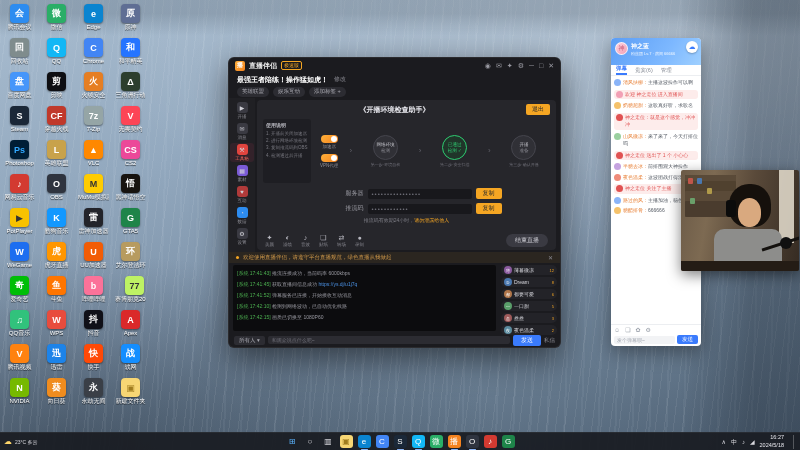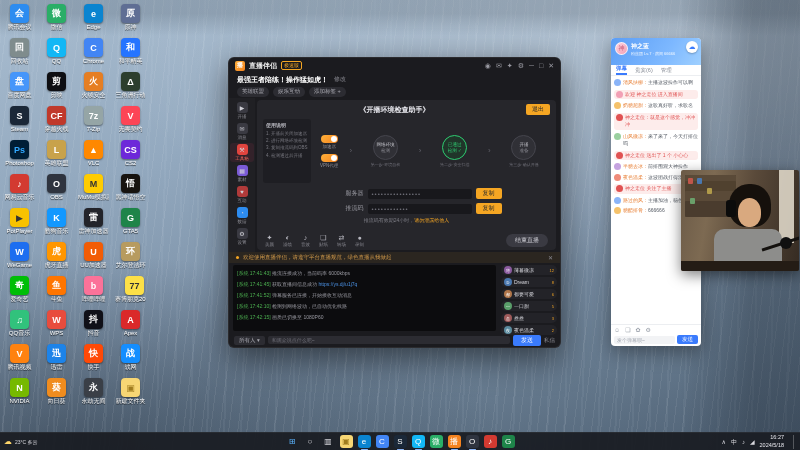--- a/index.html
+++ b/index.html
@@ -344,37 +344,37 @@
       </div>
       <div class="desk-icon">
         <div class="desk-icon-img" style="background: rgb(44, 62, 46);">Δ</div>
         <div class="desk-icon-label">三角洲行动</div>
       </div>
       <div class="desk-icon">
         <div class="desk-icon-img" style="background: rgb(253, 69, 86);">V</div>
         <div class="desk-icon-label">无畏契约</div>
       </div>
       <div class="desk-icon">
-        <div class="desk-icon-img" style="background: #6d28d9;">CS</div>
+        <div class="desk-icon-img" style="background: #ec4899;">CS</div>
         <div class="desk-icon-label">CS2</div>
       </div>
       <div class="desk-icon">
         <div class="desk-icon-img" style="background: rgb(23, 19, 15);">悟</div>
         <div class="desk-icon-label">黑神话悟空</div>
       </div>
       <div class="desk-icon">
         <div class="desk-icon-img" style="background: rgb(30, 132, 73);">G</div>
         <div class="desk-icon-label">GTA5</div>
       </div>
       <div class="desk-icon">
         <div class="desk-icon-img" style="background: rgb(183, 155, 95);">环</div>
         <div class="desk-icon-label">艾尔登法环</div>
       </div>
       <div class="desk-icon">
-        <div class="desk-icon-img" style="background: #fde047; color: rgb(51, 51, 51); margin-left: 8px;">77</div>
+        <div class="desk-icon-img" style="background: #bef264; color: rgb(51, 51, 51); margin-left: 8px;">77</div>
         <div class="desk-icon-label">赛博朋克2077</div>
       </div>
       <div class="desk-icon">
         <div class="desk-icon-img" style="background: rgb(218, 41, 42);">A</div>
         <div class="desk-icon-label">Apex</div>
       </div>
       <div class="desk-icon">
         <div class="desk-icon-img" style="background: rgb(20, 142, 255);">战</div>
         <div class="desk-icon-label">战网</div>
       </div>

